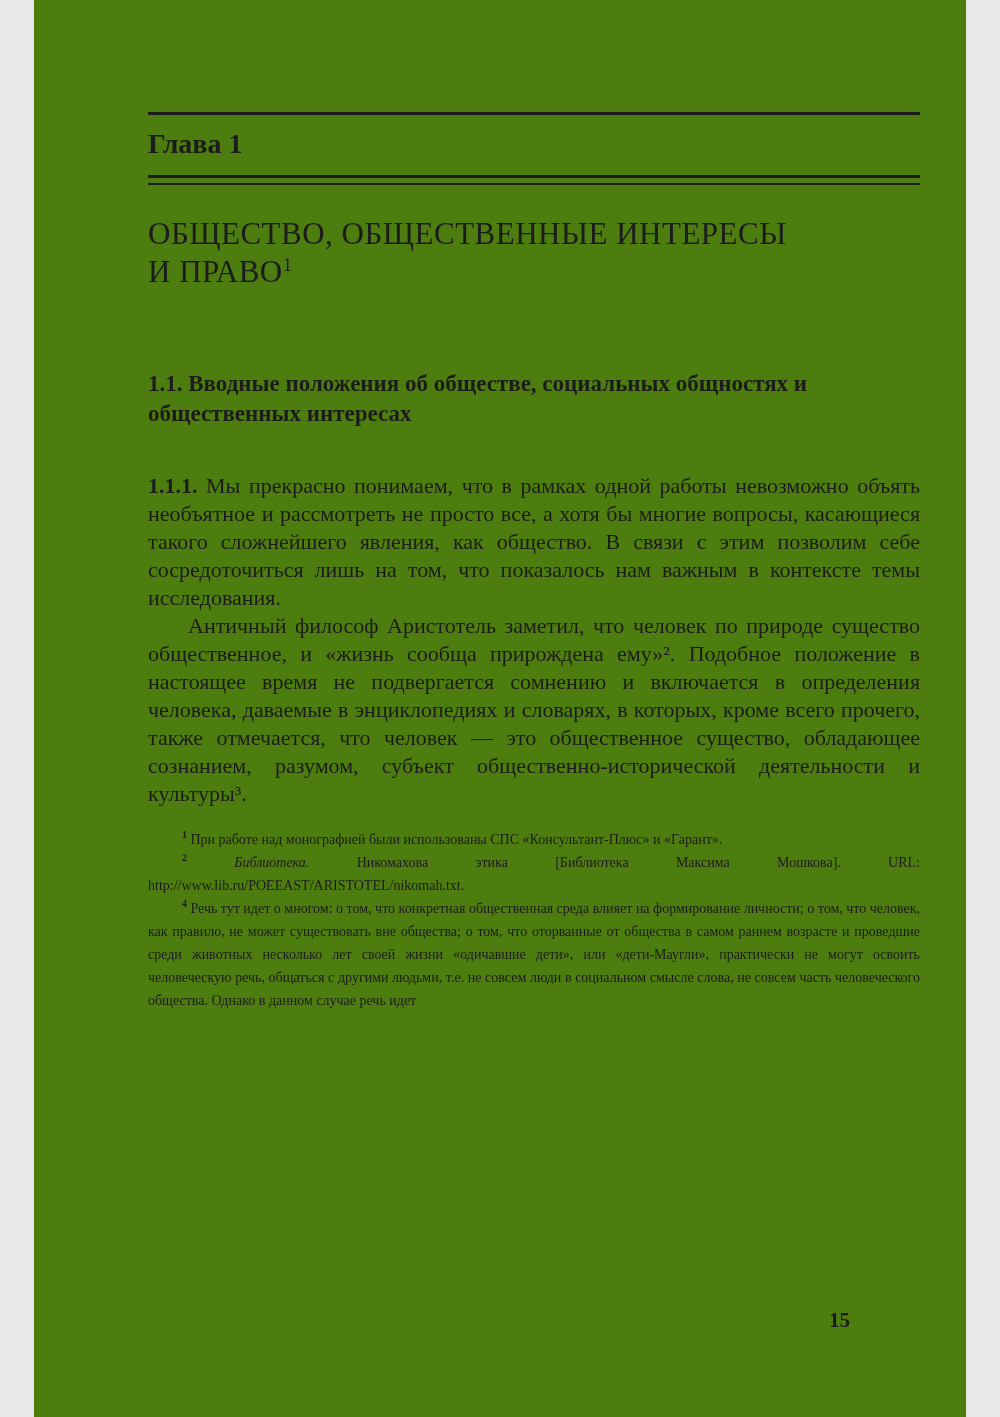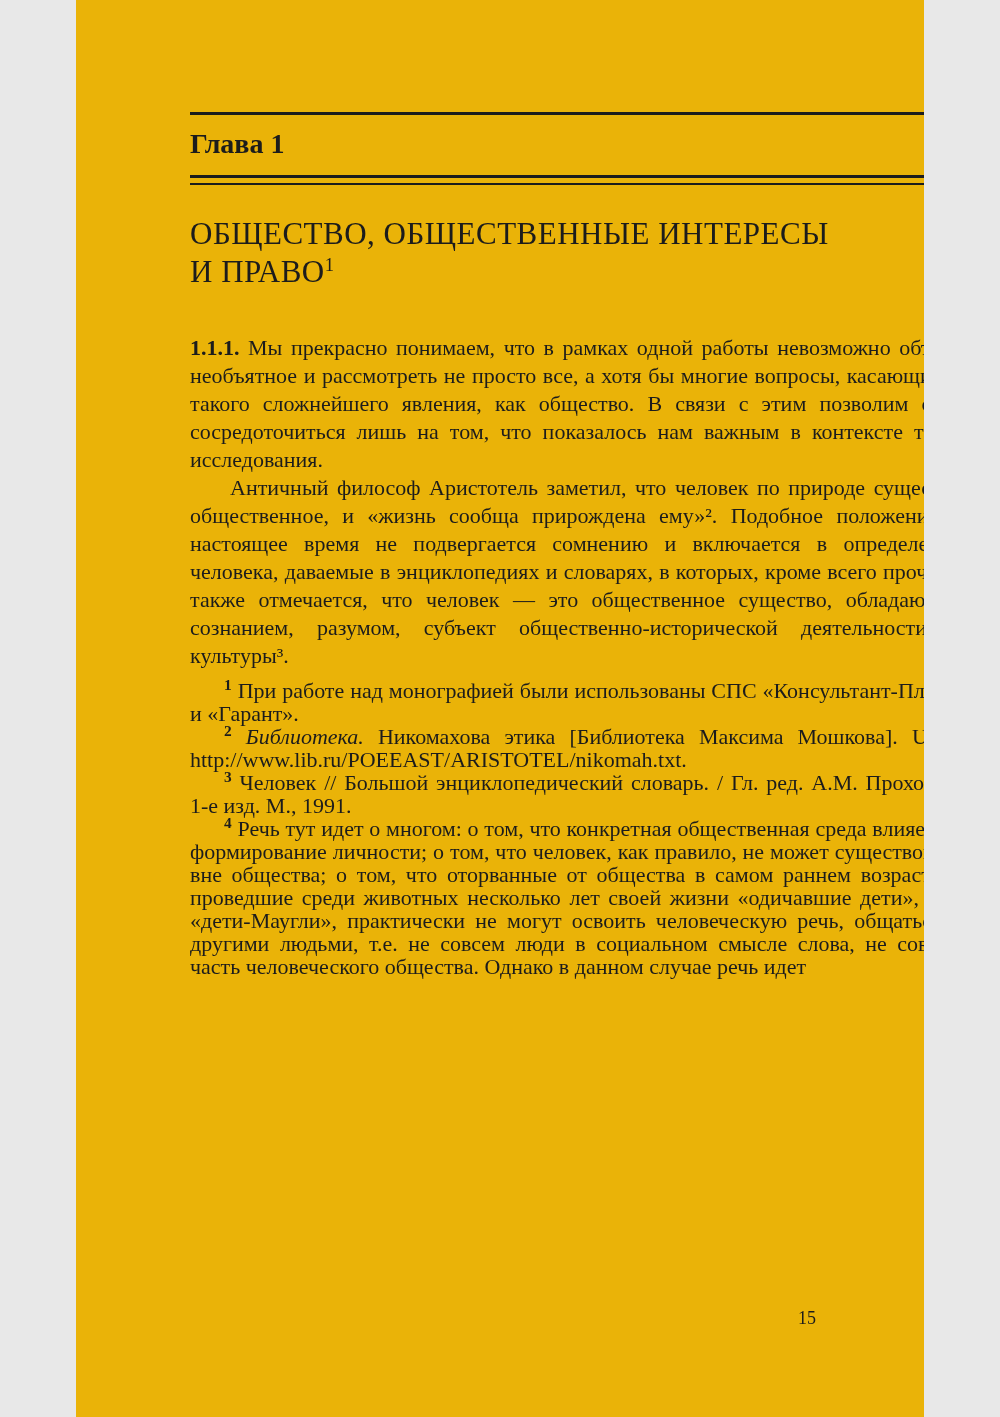--- a/index.html
+++ b/index.html
@@ -1,21 +1,21 @@
 <!DOCTYPE html>
 <html><head>
 <meta charset="utf-8">
 <style>
   html, body { margin: 0; padding: 0; background: #e8e8e8; }
   .page {
     position: relative;
-    width: 848px;
+    width: 932px;
     height: 1417px;
     margin: 0 auto;
-    background: #eab308;
+    background: #4d7c0f;
     font-family: "Liberation Serif", "DejaVu Serif", serif;
     color: #1c1c1c;
     overflow: hidden;
   }
   .content {
     position: absolute;
     top: 112px;
     left: 114px;
     width: 772px;
   }
@@ -48,38 +48,38 @@
   .body-text {
     margin-top: 43px;
     font-size: 22px;
     line-height: 28px;
     text-align: justify;
   }
   .para { margin: 0; text-indent: 40px; }
   .para.no-indent { text-indent: 0; }
   .para .lead { font-weight: bold; }
   .footnotes {
-    margin-top: 9px;
-    font-size: 22px;
+    margin-top: 20px;
+    font-size: 14px;
     line-height: 23px;
     text-align: justify;
   }
   .footnote { margin: 0; text-indent: 34px; }
   .footnote sup {
     font-size: 70%;
     line-height: 0;
     font-weight: bold;
   }
   .footnote .italic { font-style: italic; }
   .page-number {
     position: absolute;
     top: 1308px;
-    right: 108px;
-    font-size: 18px;
-    font-weight: normal;
+    right: 116px;
+    font-size: 21px;
+    font-weight: bold;
   }
 </style>
 </head>
 <body>
 
 <div class="page">
   <div class="content">
 
     <div class="top-rule"></div>
 
@@ -88,29 +88,29 @@
     <div class="double-rule">
       <div class="r1"></div>
       <div class="r2"></div>
     </div>
 
     <h1 class="chapter-title" style="margin-bottom:7px;">
       <span>ОБЩЕСТВО, ОБЩЕСТВЕННЫЕ ИНТЕРЕСЫ</span><br>
       <span>И ПРАВО</span><sup>1</sup>
     </h1>
 
+    <div class="section-heading">1.1. Вводные положения об обществе, социальных общностях и общественных интересах</div>
 
     <div class="body-text" id="paragraphs">
         <p class="para no-indent"><span class="lead">1.1.1.</span><span> Мы прекрасно понимаем, что в рамках одной работы невозможно объять необъятное и рассмотреть не просто все, а хотя бы многие вопросы, касающиеся такого сложнейшего явления, как общество. В связи с этим позволим себе сосредоточиться лишь на том, что показалось нам важным в контексте темы исследования.</span></p>
         <p class="para"><span>Античный философ Аристотель заметил, что человек по природе существо общественное, и «жизнь сообща прирождена ему»². Подобное положение в настоящее время не подвергается сомнению и включается в определения человека, даваемые в энциклопедиях и словарях, в которых, кроме всего прочего, также отмечается, что человек — это общественное существо, обладающее сознанием, разумом, субъект общественно-исторической деятельности и культуры³.</span></p>
       </div>
 
     <div class="footnotes" id="footnotes">
         <p class="footnote"><sup>1</sup>&nbsp;<span class="">При работе над монографией были использованы СПС «Консультант-Плюс» и «Гарант».</span></p>
         <p class="footnote"><sup>2</sup>&nbsp;<span class="italic">Библиотека.</span><span class=""> Никомахова этика [Библиотека Максима Мошкова]. URL: http://www.lib.ru/POEEAST/ARISTOTEL/nikomah.txt.</span></p>
-        <p class="footnote"><sup>3</sup>&nbsp;<span class="">Человек // Большой энциклопедический словарь. / Гл. ред. А.М. Прохоров. 1-е изд. М., 1991.</span></p>
         <p class="footnote"><sup>4</sup>&nbsp;<span class="">Речь тут идет о многом: о том, что конкретная общественная среда влияет на формирование личности; о том, что человек, как правило, не может существовать вне общества; о том, что оторванные от общества в самом раннем возрасте и проведшие среди животных несколько лет своей жизни «одичавшие дети», или «дети-Маугли», практически не могут освоить человеческую речь, общаться с другими людьми, т.е. не совсем люди в социальном смысле слова, не совсем часть человеческого общества. Однако в данном случае речь идет</span></p>
       </div>
 
   </div>
 
   <div class="page-number">15</div>
 </div>
 
 </body></html>

